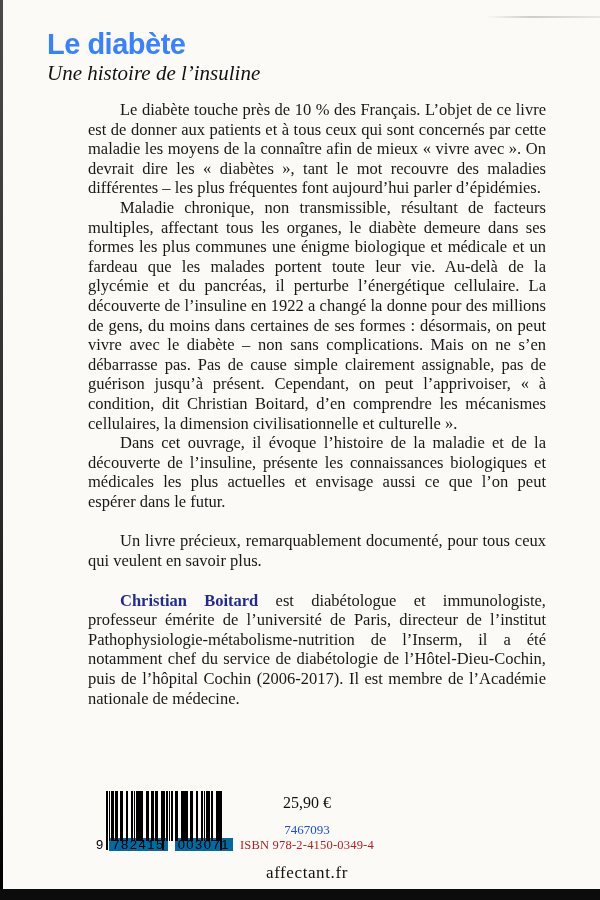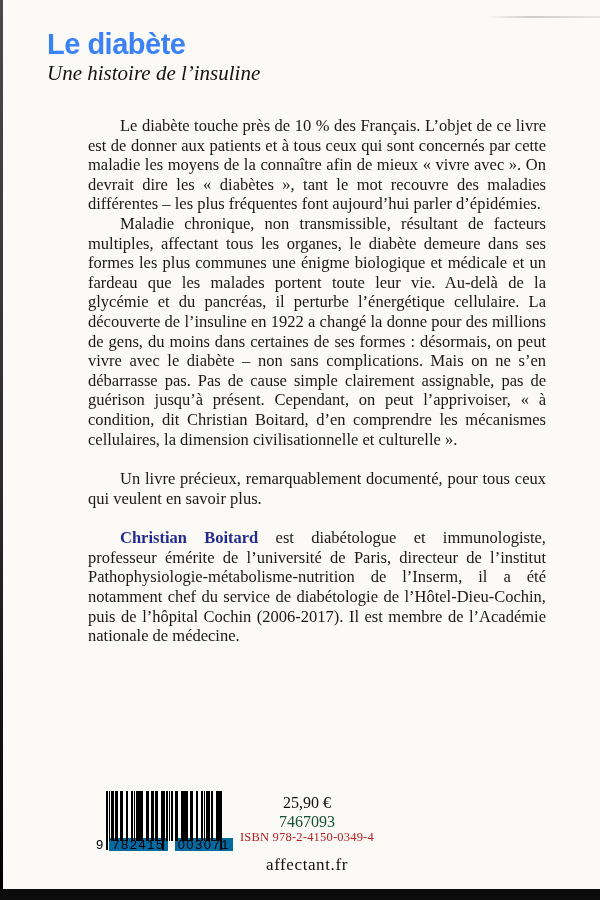--- a/index.html
+++ b/index.html
@@ -30,21 +30,21 @@
     font-weight:700;font-size:29px;line-height:32px;
     color:#3b82f6;letter-spacing:-0.5px;
   }
   .subtitle{
     font-family:Liberation Serif, serif;
     font-style:italic;font-size:21px;line-height:25px;color:#121212;
     margin-top:1px;
   }
 
   .blurb{
-    position:absolute;left:88px;top:116px;width:458px;
+    position:absolute;left:88px;top:100px;width:458px;
     font-size:16.5px;line-height:19.6px;
     text-align:justify;
   }
   .blurb p{margin:0;text-indent:32px;}
   .blurb p.highlight{
     margin-top:20px;font-weight:400;
   }
   .blurb p.bio{margin-top:20px;}
   .author-name{font-weight:700;color:#232c8e;}
 
@@ -70,38 +70,39 @@
     font-family:"Liberation Sans", sans-serif;
     font-size:13px;line-height:13px;letter-spacing:1.5px;
     margin-top:-3px;color:#000;
   }
   .bd-prefix{margin-right:6px;letter-spacing:0;}
   .bd-group{background:#0369a1;padding:0 3px;}
   .bd-group.g2{margin-left:7px;}
 
   .info-block{padding-top:3px;text-align:center;}
   .price{font-size:16px;line-height:18px;color:#111;}
-  .product-code{font-size:16px;line-height:15px;margin-top:2px;color:#14532d;}
+  .product-code{font-size:13px;line-height:15px;margin-top:10px;color:#1d4ed8;}
   .isbn{font-size:12.5px;line-height:15px;margin-top:1px;color:#b91c1c;letter-spacing:.2px;}
   .website{font-size:17px;line-height:18px;margin-top:11px;color:#111;letter-spacing:.6px;}
 </style>
 </head>
 <body>
 
 <div class="edge-left"></div>
 <div class="faint-scratch"></div>
 
 <header class="masthead">
   <div class="title">Le diabète</div>
   <div class="subtitle">Une histoire de l’insuline</div>
 </header>
 
 <main class="blurb">
   <p>Le diabète touche près de 10 % des Français. L’objet de ce livre est de donner aux patients et à tous ceux qui sont concernés par cette maladie les moyens de la connaître afin de mieux « vivre avec ». On devrait dire les « diabètes », tant le mot recouvre des maladies différentes – les plus fréquentes font aujourd’hui parler d’épidémies.</p>
   <p>Maladie chronique, non transmissible, résultant de facteurs multiples, affectant tous les organes, le diabète demeure dans ses formes les plus communes une énigme biologique et médicale et un fardeau que les malades portent toute leur vie. Au-delà de la glycémie et du pancréas, il perturbe l’énergétique cellulaire. La découverte de l’insuline en 1922 a changé la donne pour des millions de gens, du moins dans certaines de ses formes : désormais, on peut vivre avec le diabète – non sans complications. Mais on ne s’en débarrasse pas. Pas de cause simple clairement assignable, pas de guérison jusqu’à présent. Cependant, on peut l’apprivoiser, « à condition, dit Christian Boitard, d’en comprendre les mécanismes cellulaires, la dimension civilisationnelle et culturelle ».</p>
+  <p>Dans cet ouvrage, il évoque l’histoire de la maladie et de la découverte de l’insuline, présente les connaissances biologiques et médicales les plus actuelles et envisage aussi ce que l’on peut espérer dans le futur.</p>
   <p class="highlight">Un livre précieux, remarquablement documenté, pour tous ceux qui veulent en savoir plus.</p>
   <p class="bio"><span class="author-name">Christian Boitard</span><span> est diabétologue et immunologiste, professeur émérite de l’université de Paris, directeur de l’institut Pathophysiologie-métabolisme-nutrition de l’Inserm, il a été notamment chef du service de diabétologie de l’Hôtel-Dieu-Cochin, puis de l’hôpital Cochin (2006-2017). Il est membre de l’Académie nationale de médecine.</span></p>
 </main>
 
 <footer class="footer">
   <div class="barcode-block">
     <div class="bars">
       <div class="guard g-left"></div>
       <div class="guard g-center"></div>
       <div class="guard g-right"></div>

